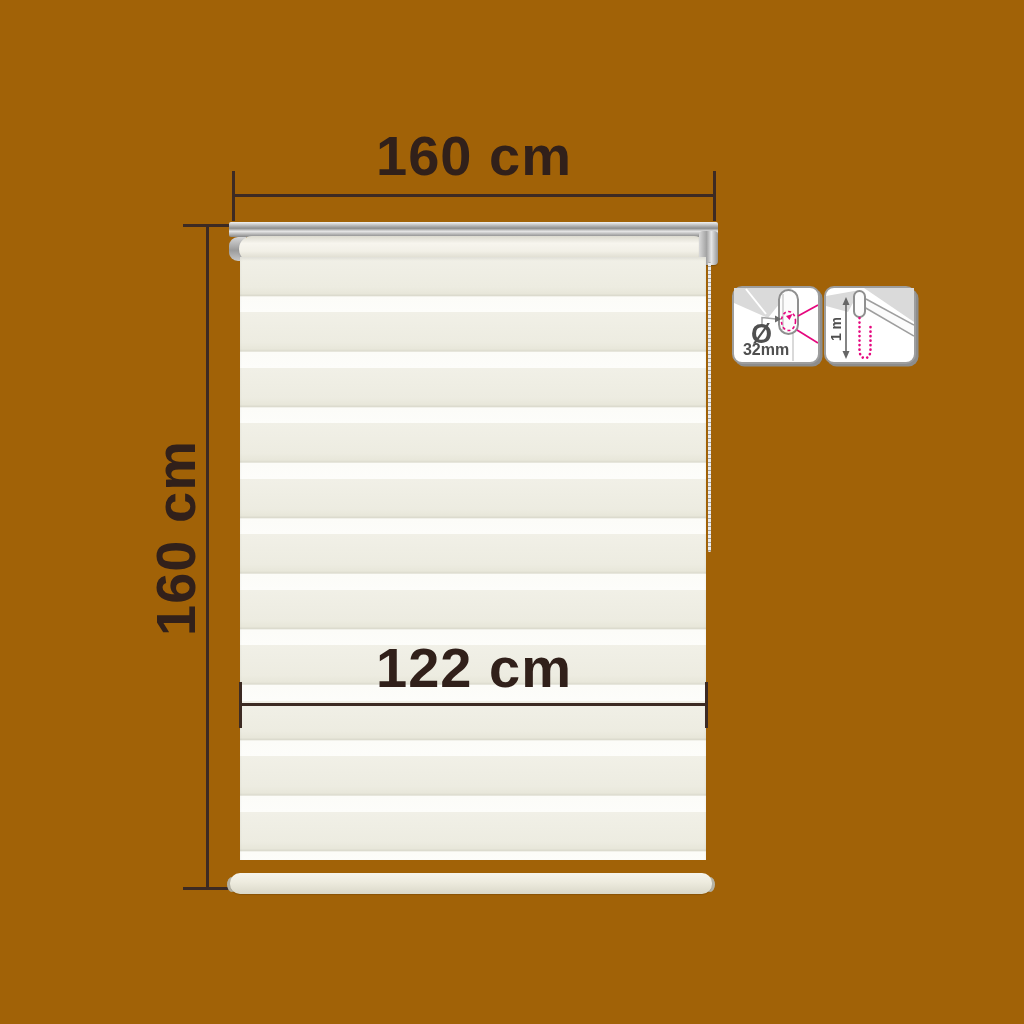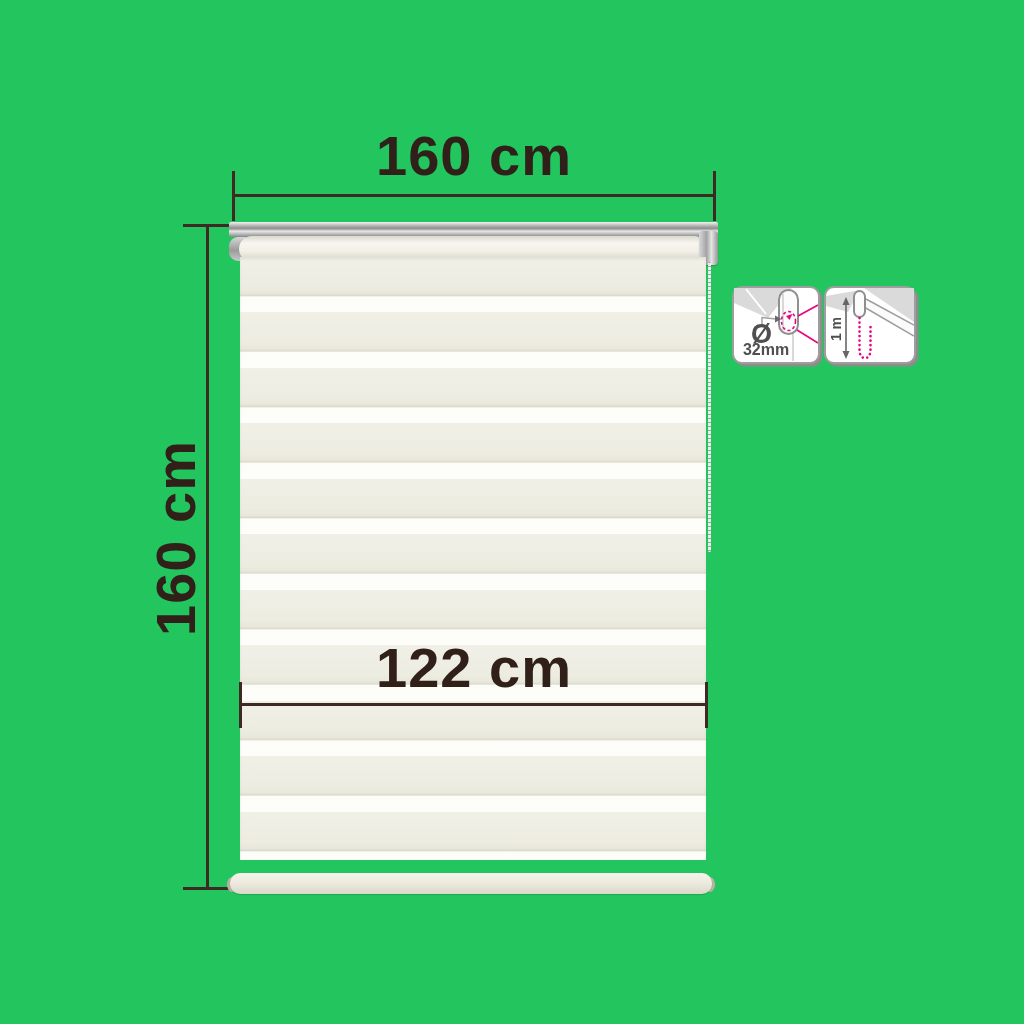--- a/index.html
+++ b/index.html
@@ -1,17 +1,17 @@
 <!DOCTYPE html>
 <html style="--ink: #31201a; --ink-line: #3c2a23; --magenta: #e5077e; --stripe-cream: #f1f0e7; --stripe-sheer: #fdfdfa; --silver: #a9a9a9; --icon-border: #9e9e9e; --icon-ink: #4f4f4f;"><head>
 <meta charset="utf-8">
 <style>
   html,body { margin:0; padding:0; background:#ffffff; }
   .stage {
-    position:relative; width:1024px; height:1024px; background:#22c55e;
+    position:relative; width:1024px; height:1024px; background:#a16207;
     font-family:"Liberation Sans", sans-serif; overflow:hidden;
   }
   
   .dim-label {
     position:absolute; color:var(--ink,#31201a); font-weight:bold;
     font-size:56px; line-height:1; letter-spacing:1px; text-align:center;
     white-space:nowrap;
   }
   .dim-top { left:233px; top:128px; width:482px; }
   .dim-mid { left:240px; top:640px; width:468px; }

